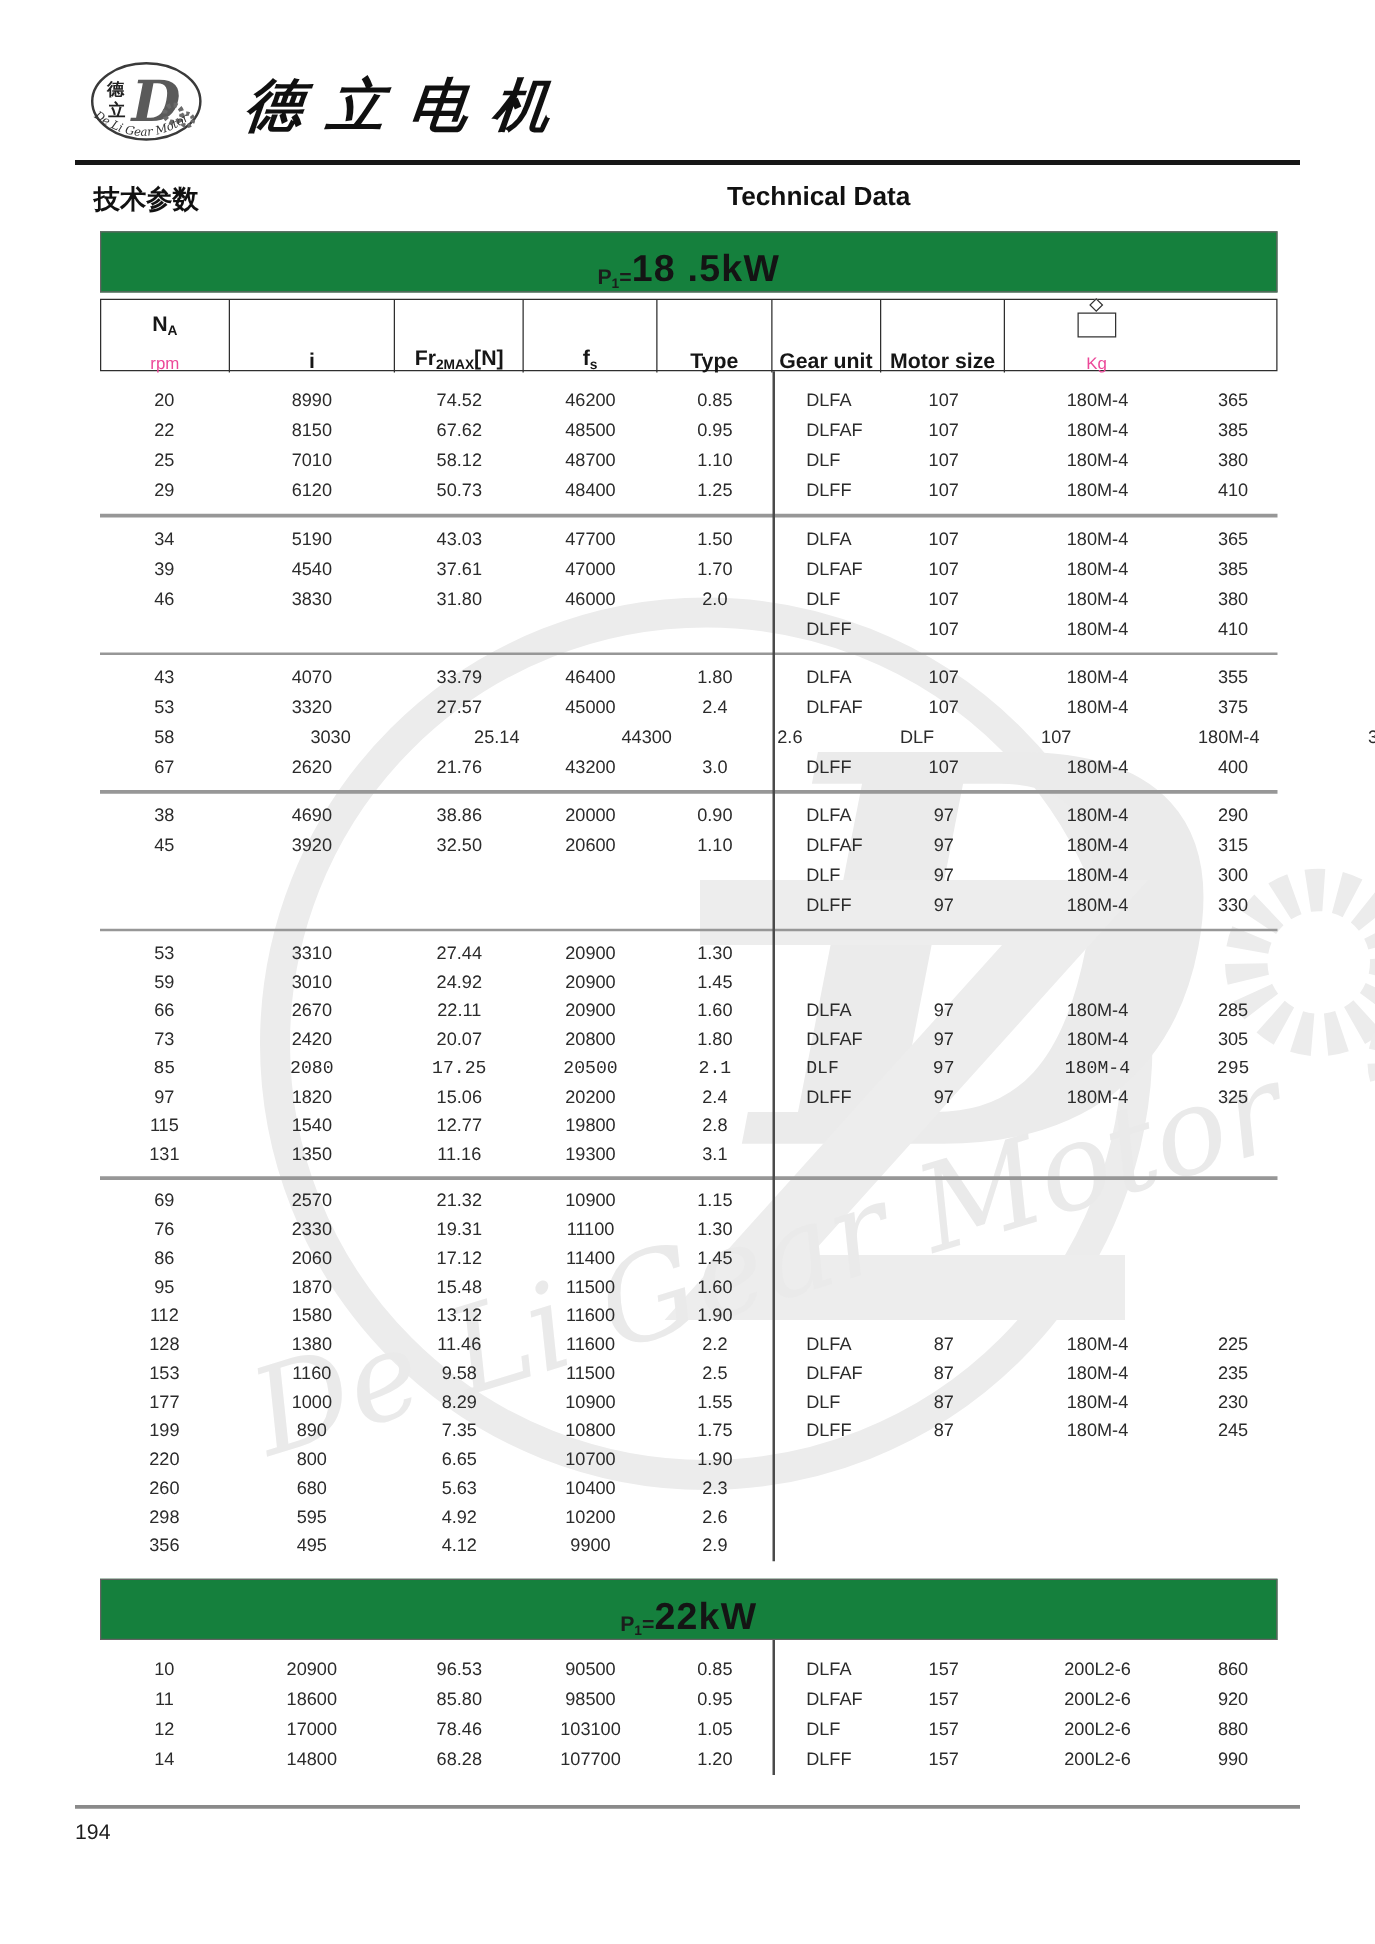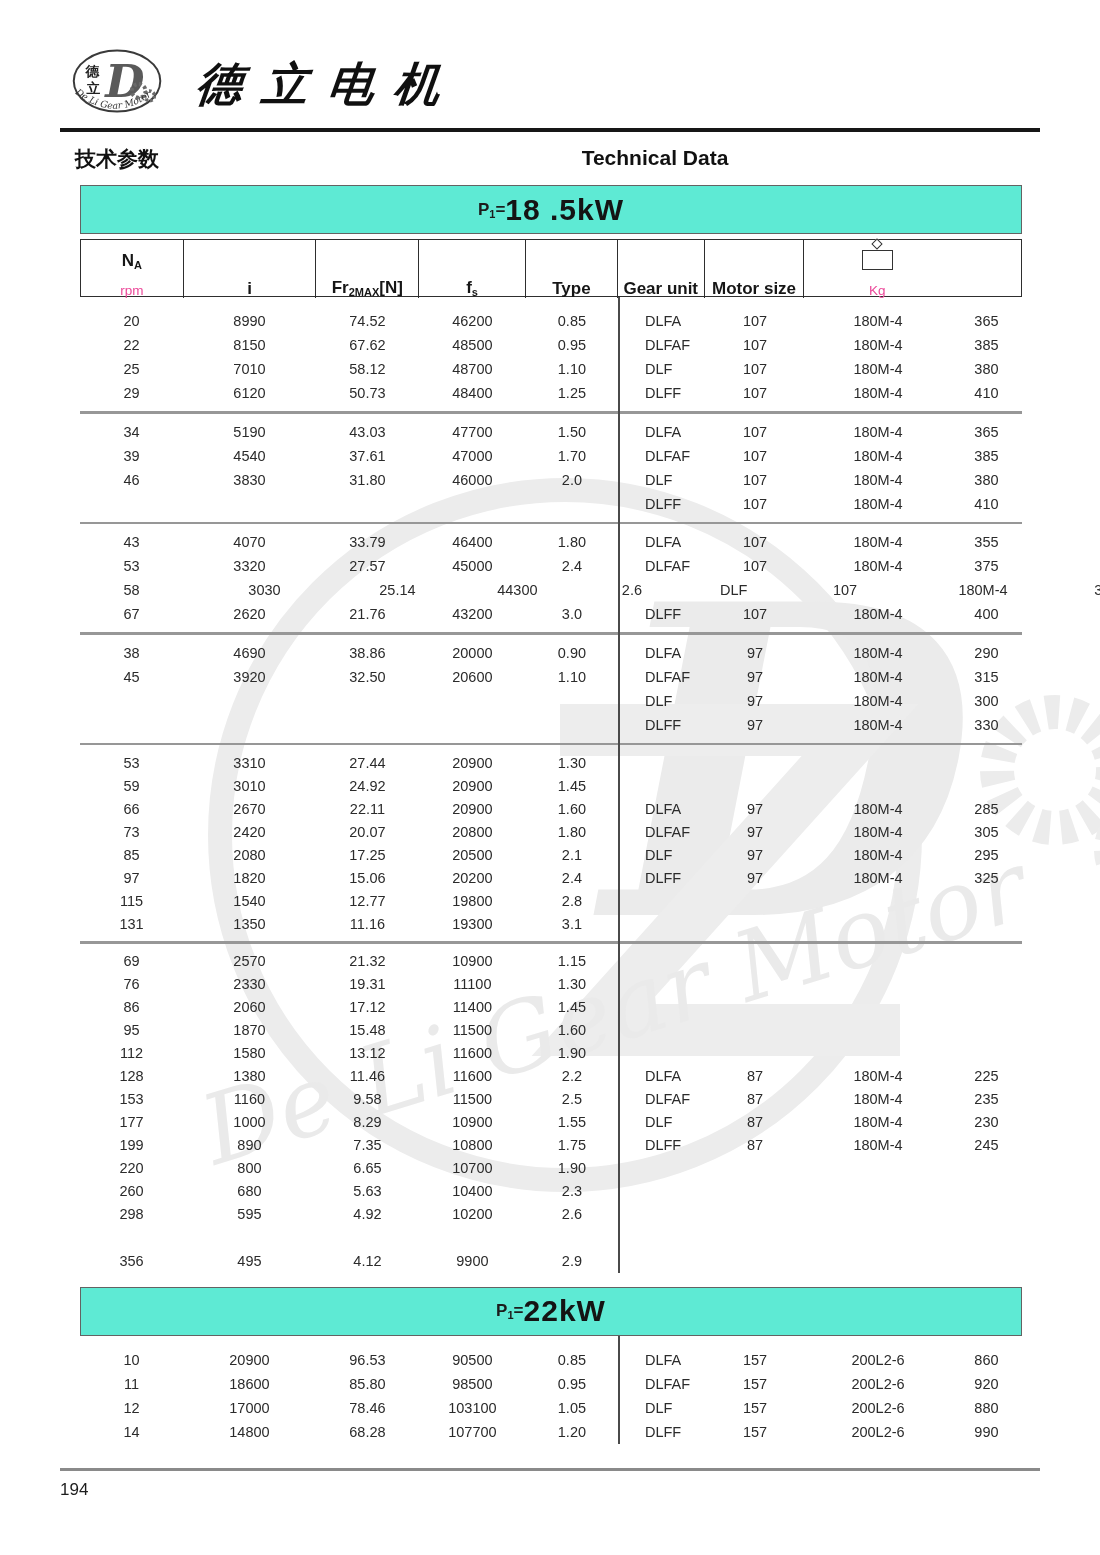--- a/index.html
+++ b/index.html
@@ -20,22 +20,22 @@
   }
   .top-rule { height:4px; background:#161616; margin-top:2px; }
   .titles-row { position:relative; margin-top:13px; height:30px; }
   .title-cn { position:absolute; left:15px; top:0; font-size:21px; font-weight:bold; color:#111; }
   .title-en { position:absolute; left:595px; top:1px; transform:translateX(-50%);
               font-size:21px; font-weight:bold; color:#111; }
 
   
   .tbl-wrap { margin-left:20px; width:942px; }
   .power-box {
-    height:47px; border:1.6px solid #636363; background:#5eead4;
-    display:flex; align-items:center; justify-content:center; margin-top:10px;
+    height:47px; border:1.6px solid #636363; background:#15803d;
+    display:flex; align-items:flex-end; justify-content:center; margin-top:10px;
   }
   .pb-p { font-size:17px; font-weight:bold; color:#1c1c1c; letter-spacing:0; }
   .pb-p sub { font-size:11px; font-weight:bold; vertical-align:-3px; }
   .pb-val { font-size:30px; font-weight:bold; color:#141414; letter-spacing:1px; }
 
   .thead {
     margin-top:5px; display:grid; height:56px;
     grid-template-columns:10.93% 14.12% 10.93% 11.36% 9.77% 9.24% 10.62% 15.5% 7.53%;
     border:1.7px solid #2e2e2e;
   }
@@ -358,21 +358,21 @@
             <div class="cell">73</div>
             <div class="cell">2420</div>
             <div class="cell">20.07</div>
             <div class="cell">20800</div>
             <div class="cell">1.80</div>
             <div class="cell type">DLFAF</div>
             <div class="cell">97</div>
             <div class="cell">180M-4</div>
             <div class="cell">305</div>
           </div>
-          <div class="row" style="height: 23px;">
+          <div class="row" style="height: 23px; font-family: Liberation Mono, monospace;">
             <div class="cell">85</div>
             <div class="cell">2080</div>
             <div class="cell">17.25</div>
             <div class="cell">20500</div>
             <div class="cell">2.1</div>
             <div class="cell type">DLF</div>
             <div class="cell">97</div>
             <div class="cell">180M-4</div>
             <div class="cell">295</div>
           </div>
@@ -535,21 +535,21 @@
             <div class="cell">298</div>
             <div class="cell">595</div>
             <div class="cell">4.92</div>
             <div class="cell">10200</div>
             <div class="cell">2.6</div>
             <div class="cell type"></div>
             <div class="cell"></div>
             <div class="cell"></div>
             <div class="cell"></div>
           </div>
-          <div class="row" style="height: 23px; margin-top: 24px;">
+          <div class="row" style="height: 23px;">
             <div class="cell">356</div>
             <div class="cell">495</div>
             <div class="cell">4.12</div>
             <div class="cell">9900</div>
             <div class="cell">2.9</div>
             <div class="cell type"></div>
             <div class="cell"></div>
             <div class="cell"></div>
             <div class="cell"></div>
           </div>

